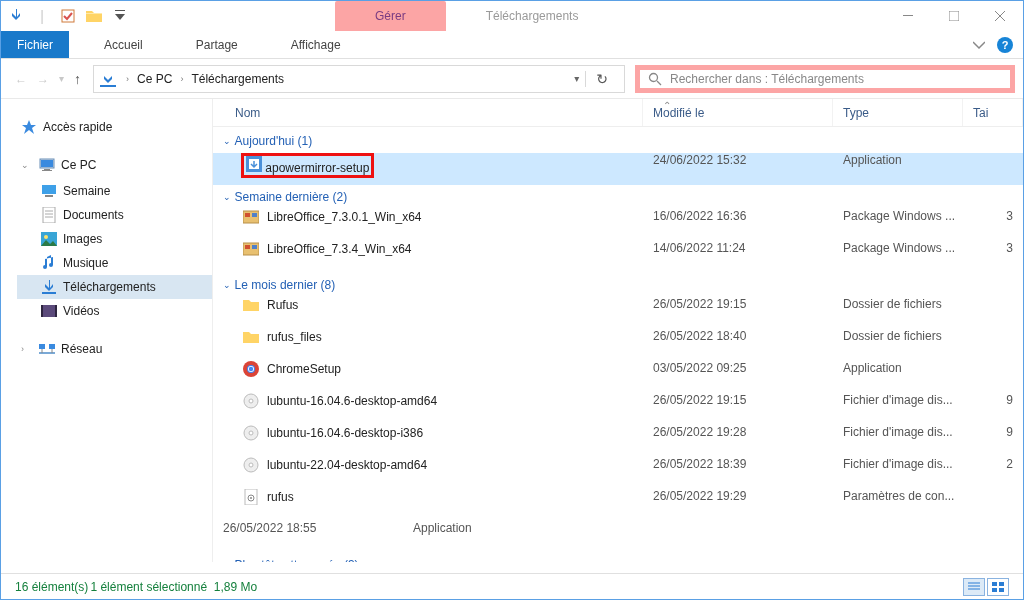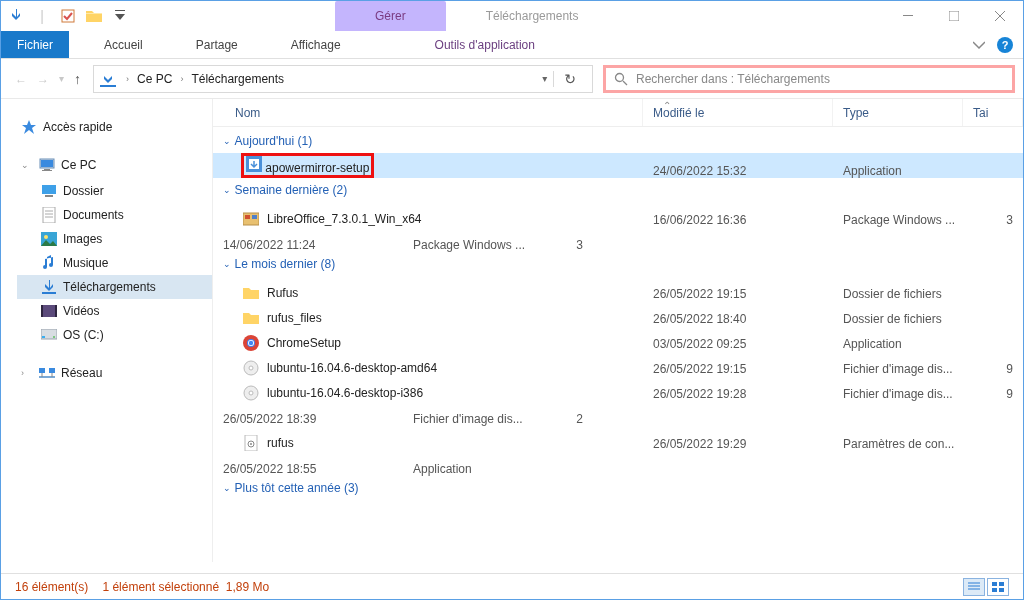--- a/index.html
+++ b/index.html
@@ -2,21 +2,21 @@
 <html><head>
 <meta charset="utf-8">
 <style>
   * { margin: 0; padding: 0; box-sizing: border-box; font-family: "Segoe UI", Tahoma, sans-serif; font-size: 12px; }
   body { width: 1024px; height: 600px; background: #fff; overflow: hidden; border: 1px solid #5aa0e5; display: flex; flex-direction: column; }
   
   
   .titlebar { height: 30px; display: flex; align-items: stretch; }
   .qat { display: flex; align-items: center; padding: 0 4px; gap: 4px; }
   .qat-icon { width: 22px; height: 22px; display: flex; align-items: center; justify-content: center; font-size: 14px; }
-  .tab-context { background: #c4b5fd; color: #7a3b82; padding: 2px 40px; display: flex; align-items: center; border-top-left-radius: 2px; border-top-right-radius:2px; }
+  .tab-context { background: #fca5a5; color: #7a3b82; padding: 2px 40px; display: flex; align-items: center; border-top-left-radius: 2px; border-top-right-radius:2px; }
   .title-text { flex: 1; padding-left: 40px; color: #9a9a9a; display: flex; align-items: center; font-size: 12px; }
   .win-controls { display: flex; }
   .win-btn { width: 46px; display: flex; align-items: center; justify-content: center; color: #555; }
   
   
   .ribbon { height: 28px; display: flex; align-items: stretch; border-bottom: 1px solid #e0e0e0; gap: 17px; }
   .file-tab { background: #1979ca; color: #fff; padding: 0 16px; display: flex; align-items: center; }
   .r-tab { padding: 0 18px; display: flex; align-items: center; color: #444; text-align: center; }
   .r-tab.context { color: #6b3f80; background: #fff; }
   .ribbon-right { margin-left: auto; display: flex; align-items: center; padding-right: 10px; gap: 12px; }
@@ -26,21 +26,21 @@
   
   .addr-row { height: 40px; display: flex; align-items: center; padding: 0 8px; gap: 0; border-bottom: 1px solid #e9e9e9; }
   .nav-arrows { display: flex; gap: 10px; align-items: center; padding: 0 6px; color: #c8c8c8; font-size: 18px; }
   .nav-arrows .up { color: #555; font-size: 14px; }
   .addr-box { flex: 1; border: 1px solid #d9d9d9; height: 28px; display: flex; align-items: center; padding: 0 6px; margin-left: 6px; }
   .addr-icon { width: 16px; height: 16px; display: flex; align-items: center; justify-content: center; margin-right: 4px; }
   .crumb { padding: 0 2px; color: #222; }
   .crumb-sep { padding: 0 6px; color: #777; font-size: 9px; }
   .addr-drop { margin-left: auto; color: #666; padding: 0 6px; font-size:10px;}
   .refresh { border-left: 1px solid #d9d9d9; padding: 0 10px; color: #555; font-size:14px;}
-  .search-box { width: 412px; border: 3px solid #fca5a5; height: 28px; display: flex; align-items: center; padding: 0 8px; margin-left: 10px; color: #888; }
+  .search-box { width: 380px; border: 5px solid #fca5a5; height: 28px; display: flex; align-items: center; padding: 0 8px; margin-left: 10px; color: #888; }
   .search-box .sicon { margin-right: 8px; font-size: 14px; }
   
   
   .body-area { flex: 1; display: flex; min-height: 0; }
   
   
   .navpane { width: 235px; border-right: 1px solid #eee; padding: 10px 0 0 16px; overflow: hidden; }
   .nav-item { display: flex; align-items: center; gap: 6px; padding: 4px 0 4px 4px; color: #222; }
   .nav-item.selected { background: #d8e6f2; margin-right: 0; }
   .nav-root { margin-top: 6px; margin-bottom: 2px; }
@@ -54,38 +54,38 @@
   .col { padding: 0 10px; border-right: 1px solid #f2f2f2; height: 100%; display: flex; align-items: center; }
   .col-name { width: 430px; padding-left: 22px; }
   .col-mod { width: 190px; }
   .col-type { width: 130px; }
   .col-size { flex: 1; }
   .sort-ind { position: absolute; left: 450px; top: 1px; color: #888; font-size: 10px; }
   
   .rows { flex: 1; overflow-y: scroll; overflow-x: scroll; padding-top: 2px; }
   .group { display: flex; align-items: center; gap: 4px; color: #2461b5; padding: 5px 0 5px 10px; }
   .group .gch { font-size: 9px; }
-  .row { display: flex; align-items: flex-end; height: 25px; }
+  .row { display: flex; align-items: flex-start; height: 32px; }
   .row.selected { background: #cde8ff; }
   .cell { padding: 0 10px; overflow: hidden; white-space: nowrap; text-overflow: ellipsis; color: #222; }
   .c-name { width: 430px; padding-left: 30px; display: flex; align-items: center; gap: 8px; }
   .c-mod { width: 190px; color: #555; }
   .c-type { width: 140px; color: #555; }
   .c-size { width: 50px; text-align: right; color: #555; }
   .fico { width: 16px; height: 16px; display: inline-flex; align-items: center; justify-content: center; font-size: 13px; }
   
   .highlight-box { border: 3px solid #e11; padding: 0 2px; margin-left: -2px; }
   
   
   .rows::-webkit-scrollbar { width: 18px; height: 18px; }
   .rows::-webkit-scrollbar-track { background: #f0f0f0; }
   .rows::-webkit-scrollbar-thumb { background: #c2c2c2; }
   
   
-  .status { height: 26px; border-top: 1px solid #e0e0e0; display: flex; align-items: center; padding: 0 14px; color: #c2410c; gap: 14px; font-size: 12px; margin-top: 11px; }
+  .status { height: 26px; border-top: 1px solid #e0e0e0; display: flex; align-items: center; padding: 0 14px; color: #15803d; gap: 2px; font-size: 12px; margin-top: 11px; }
   .view-btns { margin-left: auto; display: flex; gap: 2px; }
   .view-btn { width: 22px; height: 18px; border: 1px solid #8ab3e0; display: flex; align-items: center; justify-content: center; font-size: 10px; background:#fff;}
   .view-btn.active { background: #dceaf7; }
 
   
   svg { display: block; }
 </style>
 </head>
 <body>
 
@@ -137,21 +137,20 @@
       </div>
   </div>
 </div>
 
 <div class="ribbon">
   <div class="file-tab">Fichier</div>
   <div class="r-tab">Accueil</div>
   <div class="r-tab">Partage</div>
   <div class="r-tab">Affichage</div>
   <div style="width:24px"></div>
-  <div class="r-tab context">Outils d'application</div>
   <div class="ribbon-right">
     <span class="chev">
         <svg width="12" height="12">
           <path d="M0 3l6 6 6-6" fill="none" stroke="#888" stroke-width="1.5"></path>
         </svg>
       </span>
     <span class="help-icon">?</span>
   </div>
 </div>
 
@@ -212,21 +211,21 @@
       <span>Ce PC</span>
     </div>
     <div id="nav-children">
         <div class="nav-item nav-sub">
           <span class="ico">
             <svg width="16" height="14">
               <rect x="1" y="1" width="14" height="9" fill="#3ea0e8"></rect>
               <rect x="4" y="11" width="8" height="2" fill="#888"></rect>
             </svg>
           </span>
-          <span>Dossier</span>
+          <span>Semaine</span>
         </div>
         <div class="nav-item nav-sub">
           <span class="ico">
             <svg width="14" height="16">
               <rect x="1" y="0" width="12" height="16" fill="#fff" stroke="#aaa"></rect>
               <line x1="3" y1="4" x2="11" y2="4" stroke="#aaa"></line>
               <line x1="3" y1="7" x2="11" y2="7" stroke="#aaa"></line>
               <line x1="3" y1="10" x2="11" y2="10" stroke="#aaa"></line>
             </svg>
           </span>
@@ -261,30 +260,20 @@
         </div>
         <div class="nav-item nav-sub">
           <span class="ico">
             <svg width="16" height="12">
               <rect width="16" height="12" fill="#5b4a7b"></rect>
               <rect x="0" width="2" height="12" fill="#2e2540"></rect>
               <rect x="14" width="2" height="12" fill="#2e2540"></rect>
             </svg>
           </span>
           <span>Vidéos</span>
-        </div>
-        <div class="nav-item nav-sub">
-          <span class="ico">
-            <svg width="16" height="12">
-              <rect width="16" height="10" fill="#d8dde2" stroke="#9aa4ae"></rect>
-              <rect x="1" y="7" width="3" height="2" fill="#3aaef0"></rect>
-              <circle cx="13" cy="8" r="1" fill="#5fbf5f"></circle>
-            </svg>
-          </span>
-          <span>OS (C:)</span>
         </div>
       </div>
 
     <div class="nav-item nav-root" style="margin-top:14px">
       <span class="tree-exp">›</span>
       <span class="ico">
         <svg width="16" height="14" viewBox="0 0 16 14">
             <rect x="0" y="2" width="6" height="5" fill="#3a8adf"></rect>
             <rect x="10" y="2" width="6" height="5" fill="#3a8adf"></rect>
             <rect x="0" y="10" width="16" height="2" fill="#7aa9d6"></rect>
@@ -336,20 +325,30 @@
                 <rect x="9" y="4" width="5" height="4" fill="#5080c8"></rect>
               </svg>
             </span>
             <span>LibreOffice_7.3.0.1_Win_x64</span>
           </div>
           <div class="cell c-mod">16/06/2022 16:36</div>
           <div class="cell c-type">Package Windows ...</div>
           <div class="cell c-size">3</div>
         </div>
         <div class="row">
+          <div class="cell c-name">
+            <span class="fico">
+              <svg width="16" height="16">
+                <rect width="16" height="12" y="2" fill="#e8c070" stroke="#b8904a"></rect>
+                <rect x="2" y="4" width="5" height="4" fill="#d05030"></rect>
+                <rect x="9" y="4" width="5" height="4" fill="#5080c8"></rect>
+              </svg>
+            </span>
+            <span>LibreOffice_7.3.4_Win_x64</span>
+          </div>
           <div class="cell c-mod">14/06/2022 11:24</div>
           <div class="cell c-type">Package Windows ...</div>
           <div class="cell c-size">3</div>
         </div>
         <div class="group">
           <span class="gch">⌄</span>
           <span>Le mois dernier (8)</span>
         </div>
         <div class="row">
           <div class="cell c-name">
@@ -415,20 +414,29 @@
                 <circle cx="8" cy="8" r="2" fill="#fff" stroke="#bbb"></circle>
               </svg>
             </span>
             <span>lubuntu-16.04.6-desktop-i386</span>
           </div>
           <div class="cell c-mod">26/05/2022 19:28</div>
           <div class="cell c-type">Fichier d'image dis...</div>
           <div class="cell c-size">9</div>
         </div>
         <div class="row">
+          <div class="cell c-name">
+            <span class="fico">
+              <svg width="16" height="16">
+                <circle cx="8" cy="8" r="7" fill="#eee" stroke="#bbb"></circle>
+                <circle cx="8" cy="8" r="2" fill="#fff" stroke="#bbb"></circle>
+              </svg>
+            </span>
+            <span>lubuntu-22.04-desktop-amd64</span>
+          </div>
           <div class="cell c-mod">26/05/2022 18:39</div>
           <div class="cell c-type">Fichier d'image dis...</div>
           <div class="cell c-size">2</div>
         </div>
         <div class="row">
           <div class="cell c-name">
             <span class="fico">
               <svg width="14" height="16">
                 <rect x="1" width="12" height="16" fill="#fff" stroke="#bbb"></rect>
                 <circle cx="7" cy="9" r="3" fill="none" stroke="#888"></circle>

